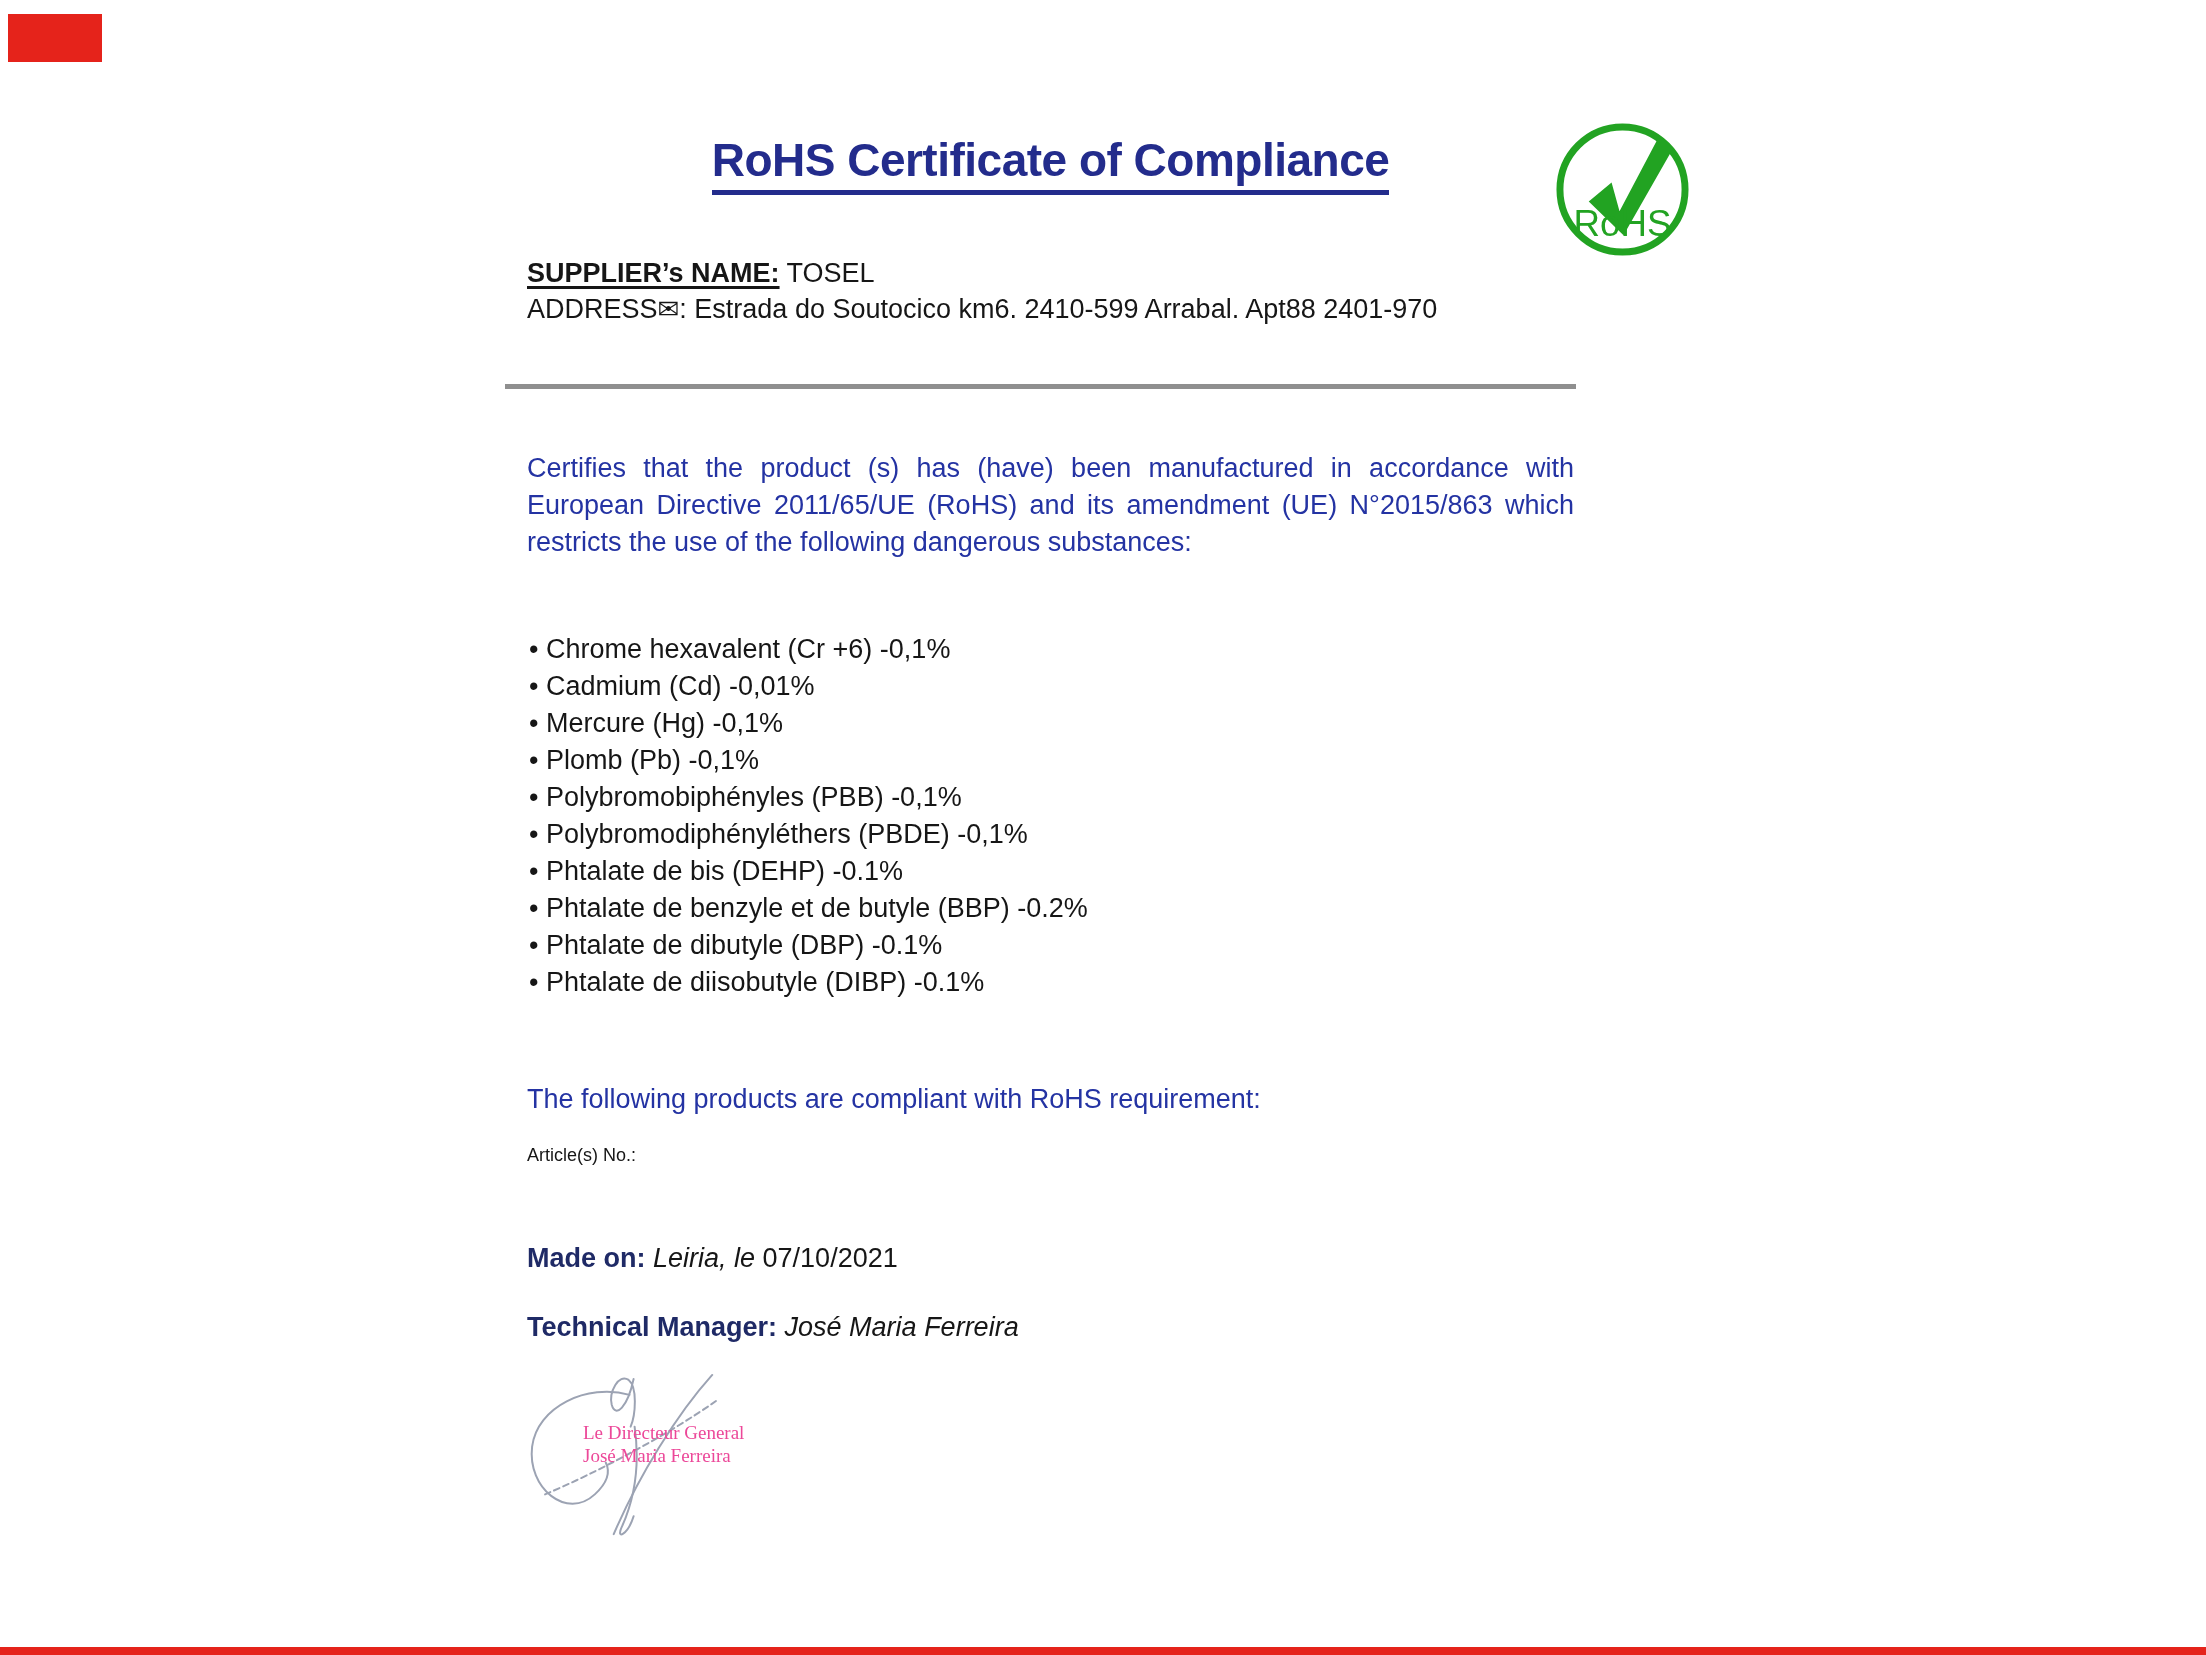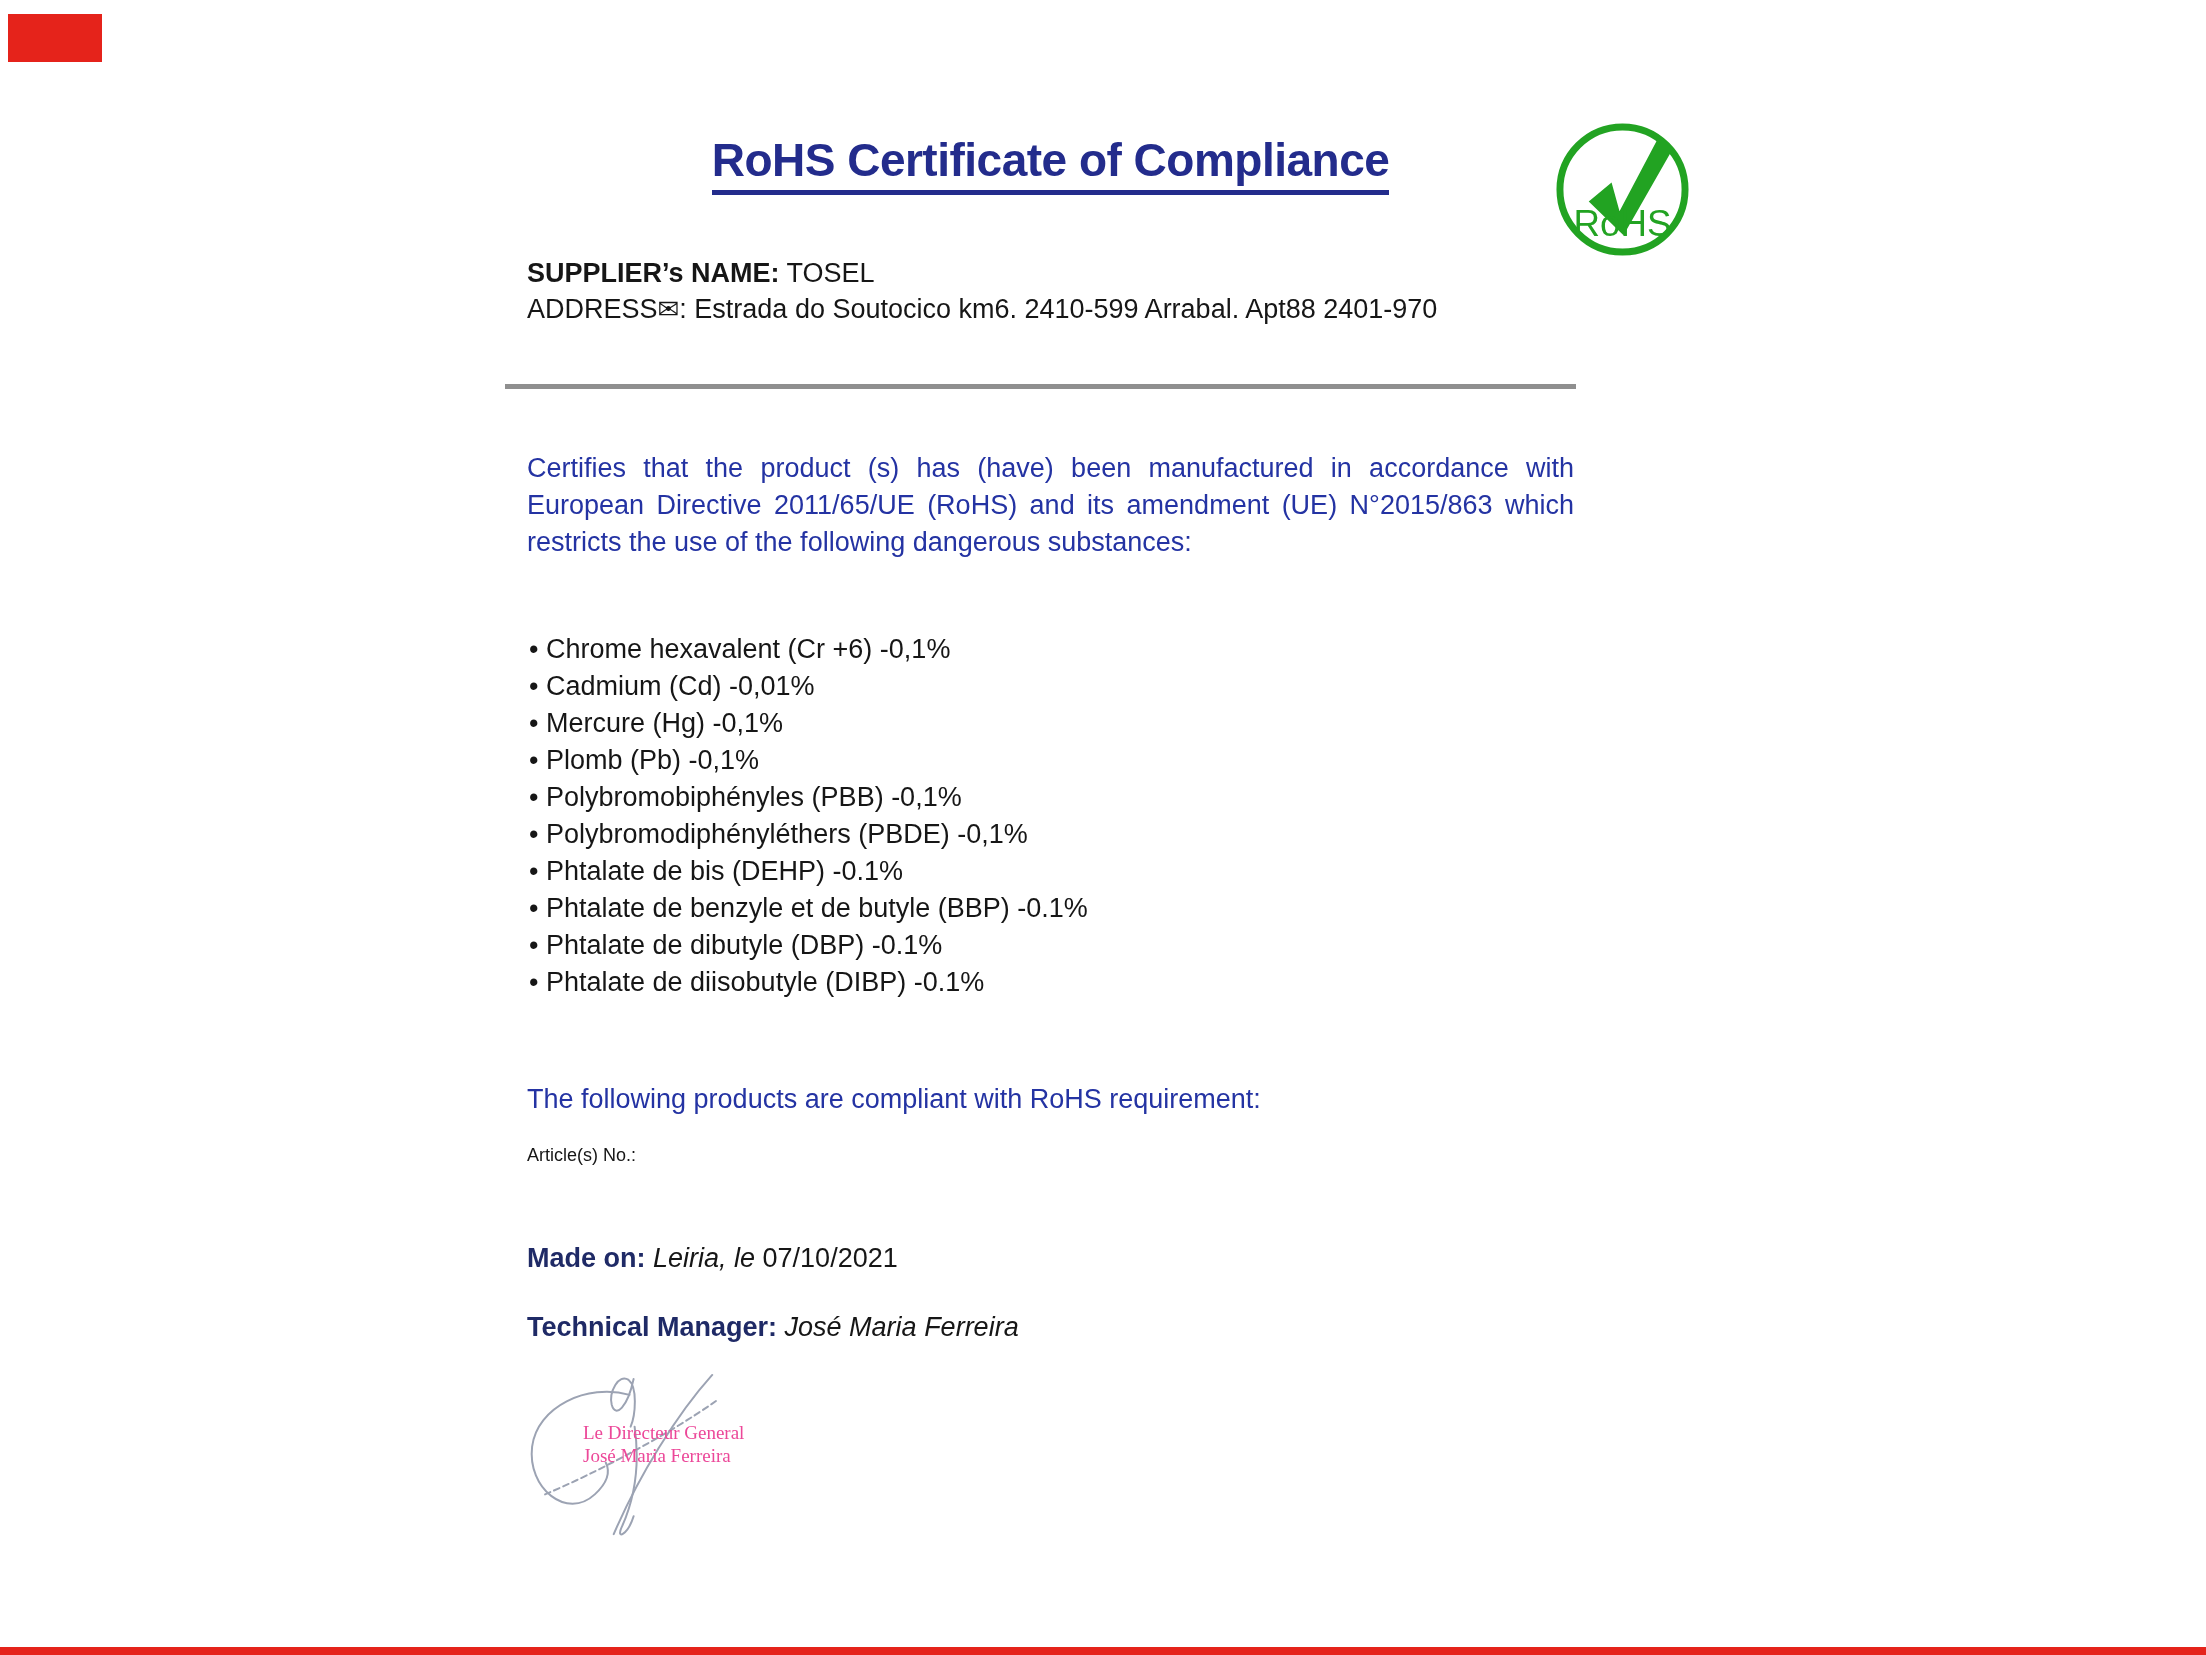--- a/index.html
+++ b/index.html
@@ -23,21 +23,21 @@
     font-size: 46px; font-weight: bold; color: #232c8c;
     border-bottom: 5px solid #232c8c; padding-bottom: 4px;
     letter-spacing: -0.5px;
   }
 
   
   .badge { left: 1553px; top: 120px; width: 139px; height: 139px; }
 
   
   .supplier { left: 527px; top: 255px; font-size: 27px; line-height: 36px; color: #161616; }
-  .supplier .lbl-underline { font-weight: bold; text-decoration-thickness: 3px; text-underline-offset: 4px; }
+  .supplier .lbl-underline { font-weight: bold; text-decoration: underline; text-decoration-thickness: 3px; text-underline-offset: 4px; }
   .supplier .glyph { font-size: 26px; }
 
   .divider { left: 505px; top: 384px; width: 1071px; height: 0; border-top: 5px solid #8f8f8f; }
 
   
   .cert-par {
     left: 527px; top: 450px; width: 1047px;
     font-size: 27px; line-height: 37px; color: #2433a3;
     text-align: justify;
   }
@@ -102,21 +102,21 @@
   <div class="abs cert-par">Certifies that the product (s) has (have) been manufactured in accordance with European Directive 2011/65/UE (RoHS) and its amendment (UE) N°2015/863 which restricts the use of the following dangerous substances:</div>
 
   <ul class="abs substances">
     <li>Chrome hexavalent (Cr +6) -0,1%</li>
     <li>Cadmium (Cd) -0,01%</li>
     <li>Mercure (Hg) -0,1%</li>
     <li>Plomb (Pb) -0,1%</li>
     <li>Polybromobiphényles (PBB) -0,1%</li>
     <li>Polybromodiphényléthers (PBDE) -0,1%</li>
     <li>Phtalate de bis (DEHP) -0.1%</li>
-    <li>Phtalate de benzyle et de butyle (BBP) -0.1%</li>
+    <li>Phtalate de benzyle et de butyle (BBP) -0.2%</li>
     <li>Phtalate de dibutyle (DBP) -0.1%</li>
     <li>Phtalate de diisobutyle (DIBP) -0.1%</li>
   </ul>
 
   <div class="abs statement">The following products are compliant with RoHS requirement:</div>
 
   <div class="abs articles">Article(s) No.:</div>
 
   <div class="abs made-on">
     <span class="navy-bold">Made on:</span><span class="ital"> Leiria, le </span><span>07/10/2021</span>

